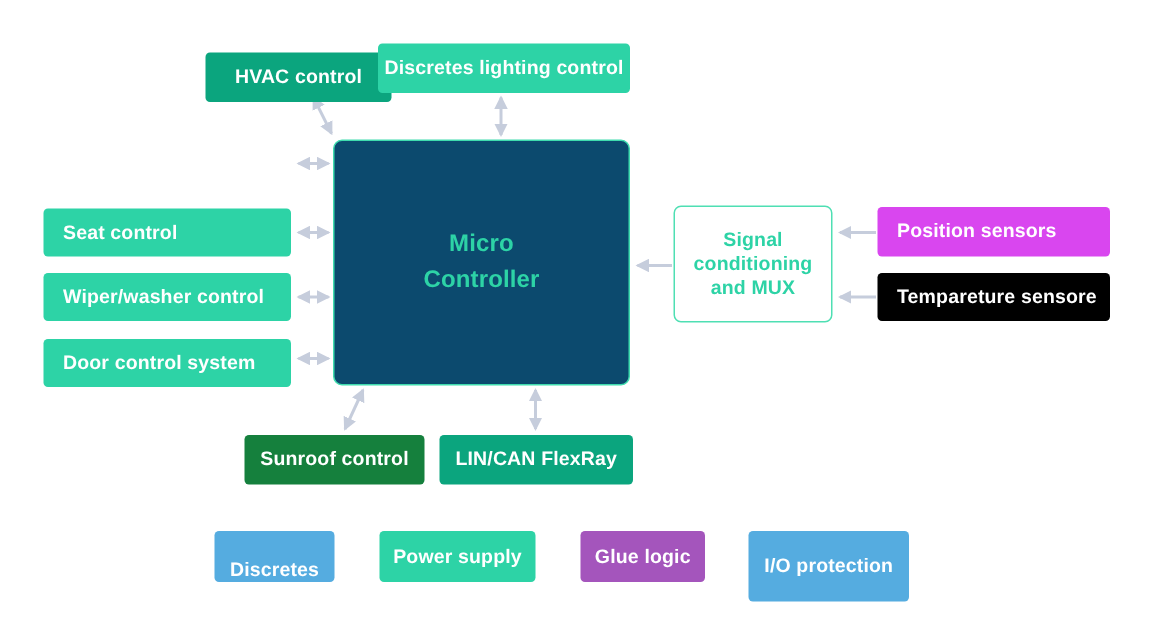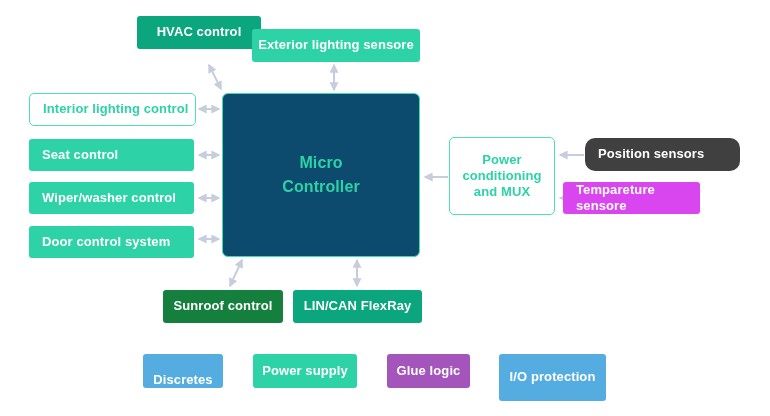--- a/index.html
+++ b/index.html
@@ -73,32 +73,31 @@
       <line x1="199" y1="155" x2="219" y2="155" stroke="#c6cddc" stroke-width="2" marker-end="url(#ah)" marker-start="url(#ah)"></line>
       <line x1="199" y1="198" x2="219" y2="198" stroke="#c6cddc" stroke-width="2" marker-end="url(#ah)" marker-start="url(#ah)"></line>
       <line x1="199" y1="239" x2="219" y2="239" stroke="#c6cddc" stroke-width="2" marker-end="url(#ah)" marker-start="url(#ah)"></line>
       <line x1="242" y1="260" x2="230" y2="286" stroke="#c6cddc" stroke-width="2" marker-end="url(#ah)" marker-start="url(#ah)"></line>
       <line x1="357" y1="260" x2="357" y2="286" stroke="#c6cddc" stroke-width="2" marker-end="url(#ah)" marker-start="url(#ah)"></line>
       <line x1="448" y1="177" x2="425" y2="177" stroke="#c6cddc" stroke-width="2" marker-end="url(#ah)"></line>
       <line x1="584" y1="155" x2="560" y2="155" stroke="#c6cddc" stroke-width="2" marker-end="url(#ah)"></line>
       <line x1="584" y1="198" x2="560" y2="198" stroke="#c6cddc" stroke-width="2" marker-end="url(#ah)"></line>
     </svg>
 
-<div class="node filled" style="left: 137px; top: 16px; width: 124px; height: 33px; background: rgb(11, 165, 126);"><span>HVAC control</span></div>
-    <div class="node filled" style="left: 252px; top: 29px; width: 168px; height: 33px; background: rgb(45, 211, 166);"><span>Exterior lighting sensore</span></div>
-    <div class="node outline left" style="left: 29px; top: 93px; width: 167px; height: 33px; color: rgb(45, 211, 166);"><span>Interior lighting control</span></div>
+<div class="node filled" style="left: 137px; top: 35px; width: 124px; height: 33px; background: rgb(11, 165, 126);"><span>HVAC control</span></div>
+    <div class="node filled" style="left: 252px; top: 29px; width: 168px; height: 33px; background: rgb(45, 211, 166);"><span>Discretes lighting control</span></div>
     <div class="node filled left" style="left: 29px; top: 139px; width: 165px; height: 32px; background: rgb(45, 211, 166);"><span>Seat control</span></div>
     <div class="node filled left" style="left: 29px; top: 182px; width: 165px; height: 32px; background: rgb(45, 211, 166);"><span>Wiper/washer control</span></div>
     <div class="node filled left" style="left: 29px; top: 226px; width: 165px; height: 32px; background: rgb(45, 211, 166);"><span>Door control system</span></div>
     <div class="node outline-large" style="left: 222px; top: 93px; width: 198px; height: 164px; color: rgb(45, 211, 166);"><span>Micro
 Controller</span></div>
-    <div class="node outline" style="left: 449px; top: 137px; width: 106px; height: 78px; color: rgb(45, 211, 166);"><span>Power
+    <div class="node outline" style="left: 449px; top: 137px; width: 106px; height: 78px; color: rgb(45, 211, 166);"><span>Signal
 conditioning
 and MUX</span></div>
-    <div class="node filled left" style="left: 585px; top: 138px; width: 155px; height: 33px; background: #404040; border-radius: 10px;"><span>Position sensors</span></div>
-    <div class="node filled left" style="left: 563px; top: 182px; width: 137px; height: 32px; background: #d946ef;"><span>Tempareture sensore</span></div>
+    <div class="node filled left" style="left: 585px; top: 138px; width: 155px; height: 33px; background: #d946ef;"><span>Position sensors</span></div>
+    <div class="node filled left" style="left: 585px; top: 182px; width: 155px; height: 32px; background: #000000;"><span>Tempareture sensore</span></div>
     <div class="node filled" style="left: 163px; top: 290px; width: 120px; height: 33px; background: #15803d;"><span>Sunroof control</span></div>
     <div class="node filled" style="left: 293px; top: 290px; width: 129px; height: 33px; background: rgb(11, 165, 126);"><span>LIN/CAN FlexRay</span></div>
     <div class="node filled" style="left: 143px; top: 354px; width: 80px; height: 34px; background: rgb(85, 172, 224); align-items: flex-end;"><span>Discretes</span></div>
     <div class="node filled" style="left: 253px; top: 354px; width: 104px; height: 34px; background: rgb(45, 211, 166);"><span>Power supply</span></div>
     <div class="node filled" style="left: 387px; top: 354px; width: 83px; height: 34px; background: rgb(164, 85, 188);"><span>Glue logic</span></div>
     <div class="node filled" style="left: 499px; top: 354px; width: 107px; height: 47px; background: rgb(85, 172, 224);"><span>I/O protection</span></div>
   </div>
 
 </body></html>

